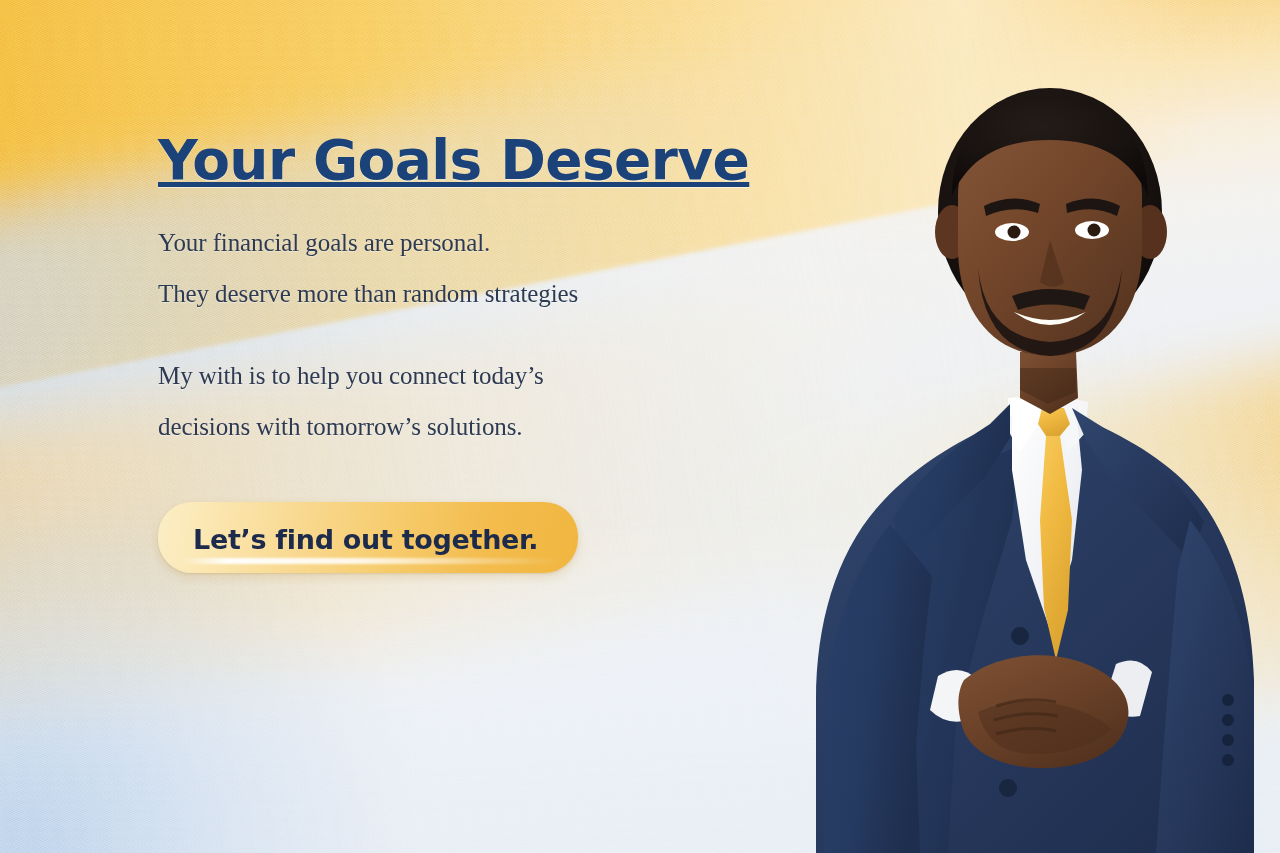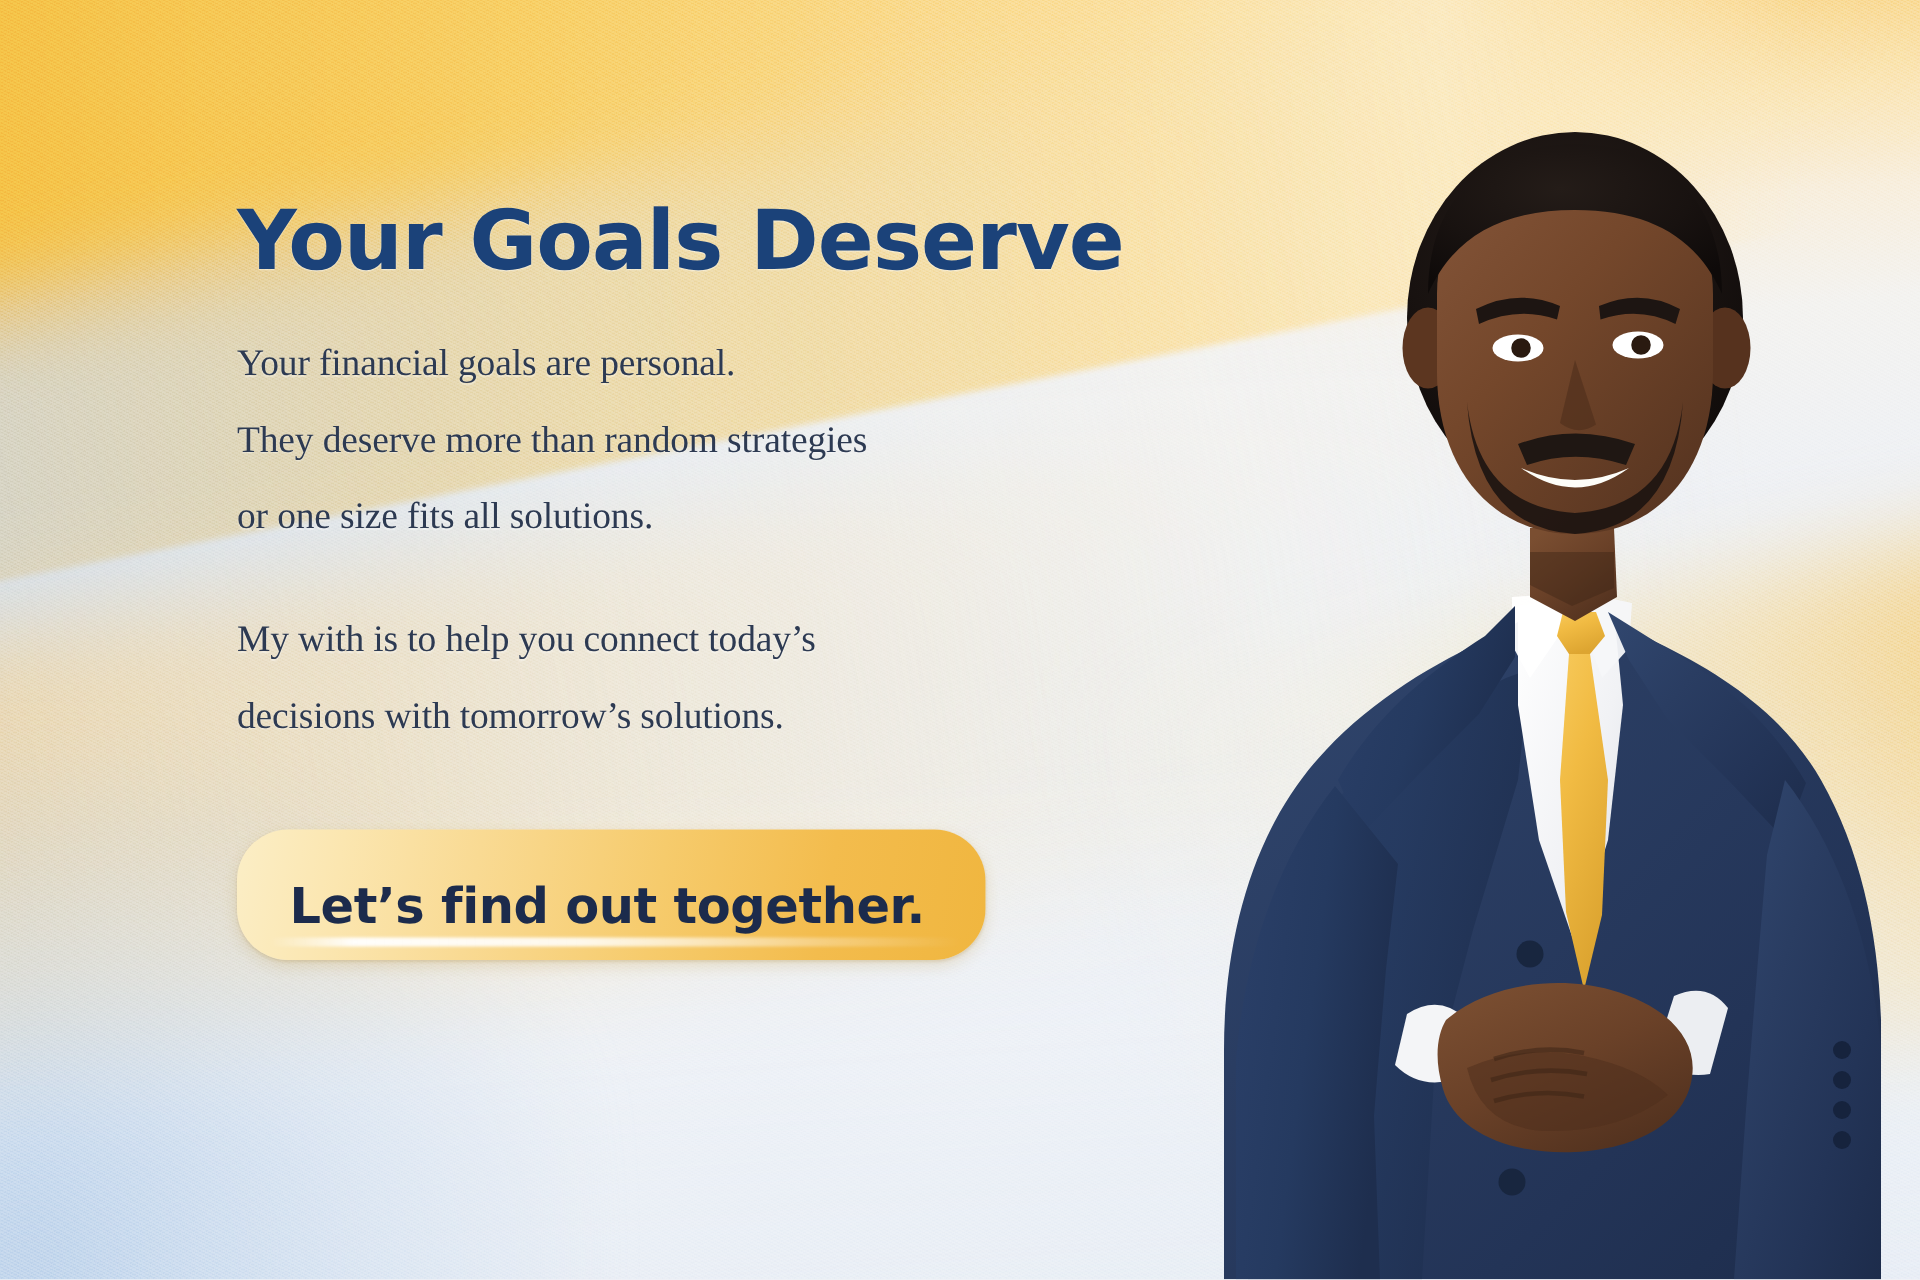--- a/index.html
+++ b/index.html
@@ -129,20 +129,21 @@
 
   .headline {
     font-family:"DejaVu Sans", sans-serif;
     font-weight:700;
     font-size:55px;
     line-height:64px;
     letter-spacing:-0.6px;
     color:#1b4279;
     text-shadow:0 1px 1px rgba(255,255,255,.55);
     white-space:nowrap;
+    text-decoration:underline;
   }
   .headline .line { display:block; }
 
   .paragraph {
     font-family:Liberation Serif, serif;
     font-weight:400;
     font-size:25px;
     line-height:51px;
     letter-spacing:-0.1px;
     color:#2d3a52;
@@ -153,37 +154,37 @@
 
   .para-1 { margin-top:25px; }
   .para-2 { margin-top:31px; }
 
   
   .cta-wrap { margin-top:50px; }
 
   .cta-button {
     position:relative;
     display:inline-block;
-    padding:34px 40px 20px 35px;
+    padding:24px 40px 20px 35px;
     border:none;
     border-radius:34px;
     cursor:pointer;
     background:linear-gradient(100deg,
        #fbeec6 0%,
        #fbe6b0 14%,
        #f9da93 32%,
        #f6cb6c 56%,
        #f3bc4d 78%,
        #f0b63f 100%);
     box-shadow:
       0 4px 10px rgba(186,140,40,.20),
       0 1px 2px rgba(150,110,30,.16);
     font-family:"DejaVu Sans", sans-serif;
     font-weight:700;
-    font-size:33px;
+    font-size:27px;
     line-height:1;
     letter-spacing:-0.3px;
     color:#1c2b4c;
     overflow:hidden;
   }
   
   .cta-button::after {
     content:"";
     position:absolute;
     left:22px; right:16px; bottom:9px;
@@ -330,21 +331,20 @@
 
   <div class="content">
 
     <h1 class="headline">
       <span class="line">Your Goals Deserve</span>
     </h1>
 
     <p class="paragraph para-1">
       <span class="line">Your financial goals are personal.</span>
       <span class="line">They deserve more than random strategies</span>
-      <span class="line">or one size fits all solutions.</span>
     </p>
 
     <p class="paragraph para-2">
       <span class="line">My with is to help you connect today’s</span>
       <span class="line">decisions with tomorrow’s solutions.</span>
     </p>
 
     <div class="cta-wrap">
       <button class="cta-button">
         <span class="cta-label">Let’s find out together.</span>

